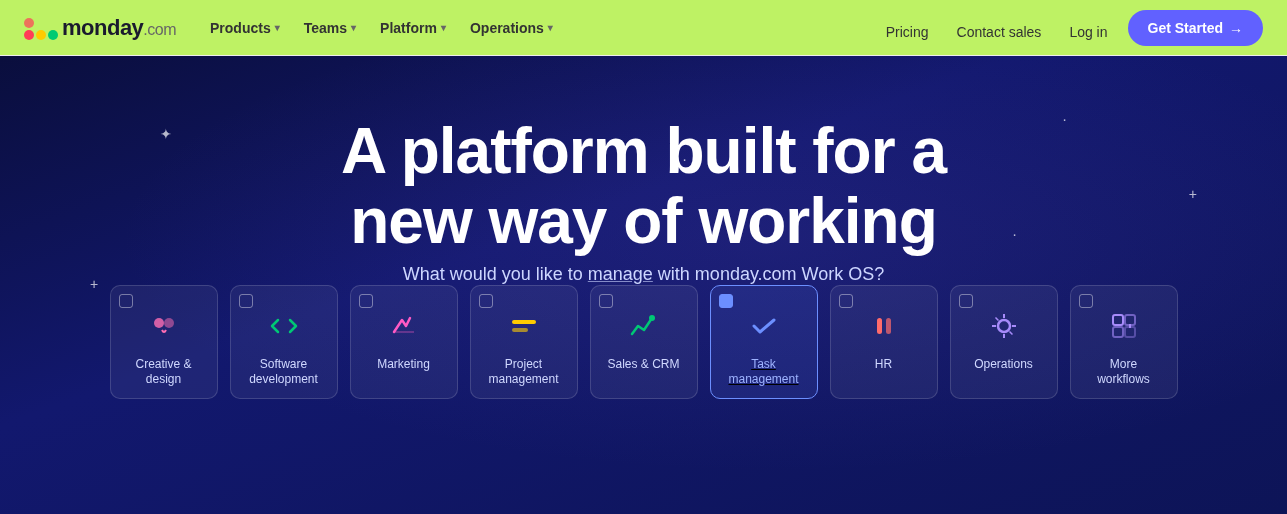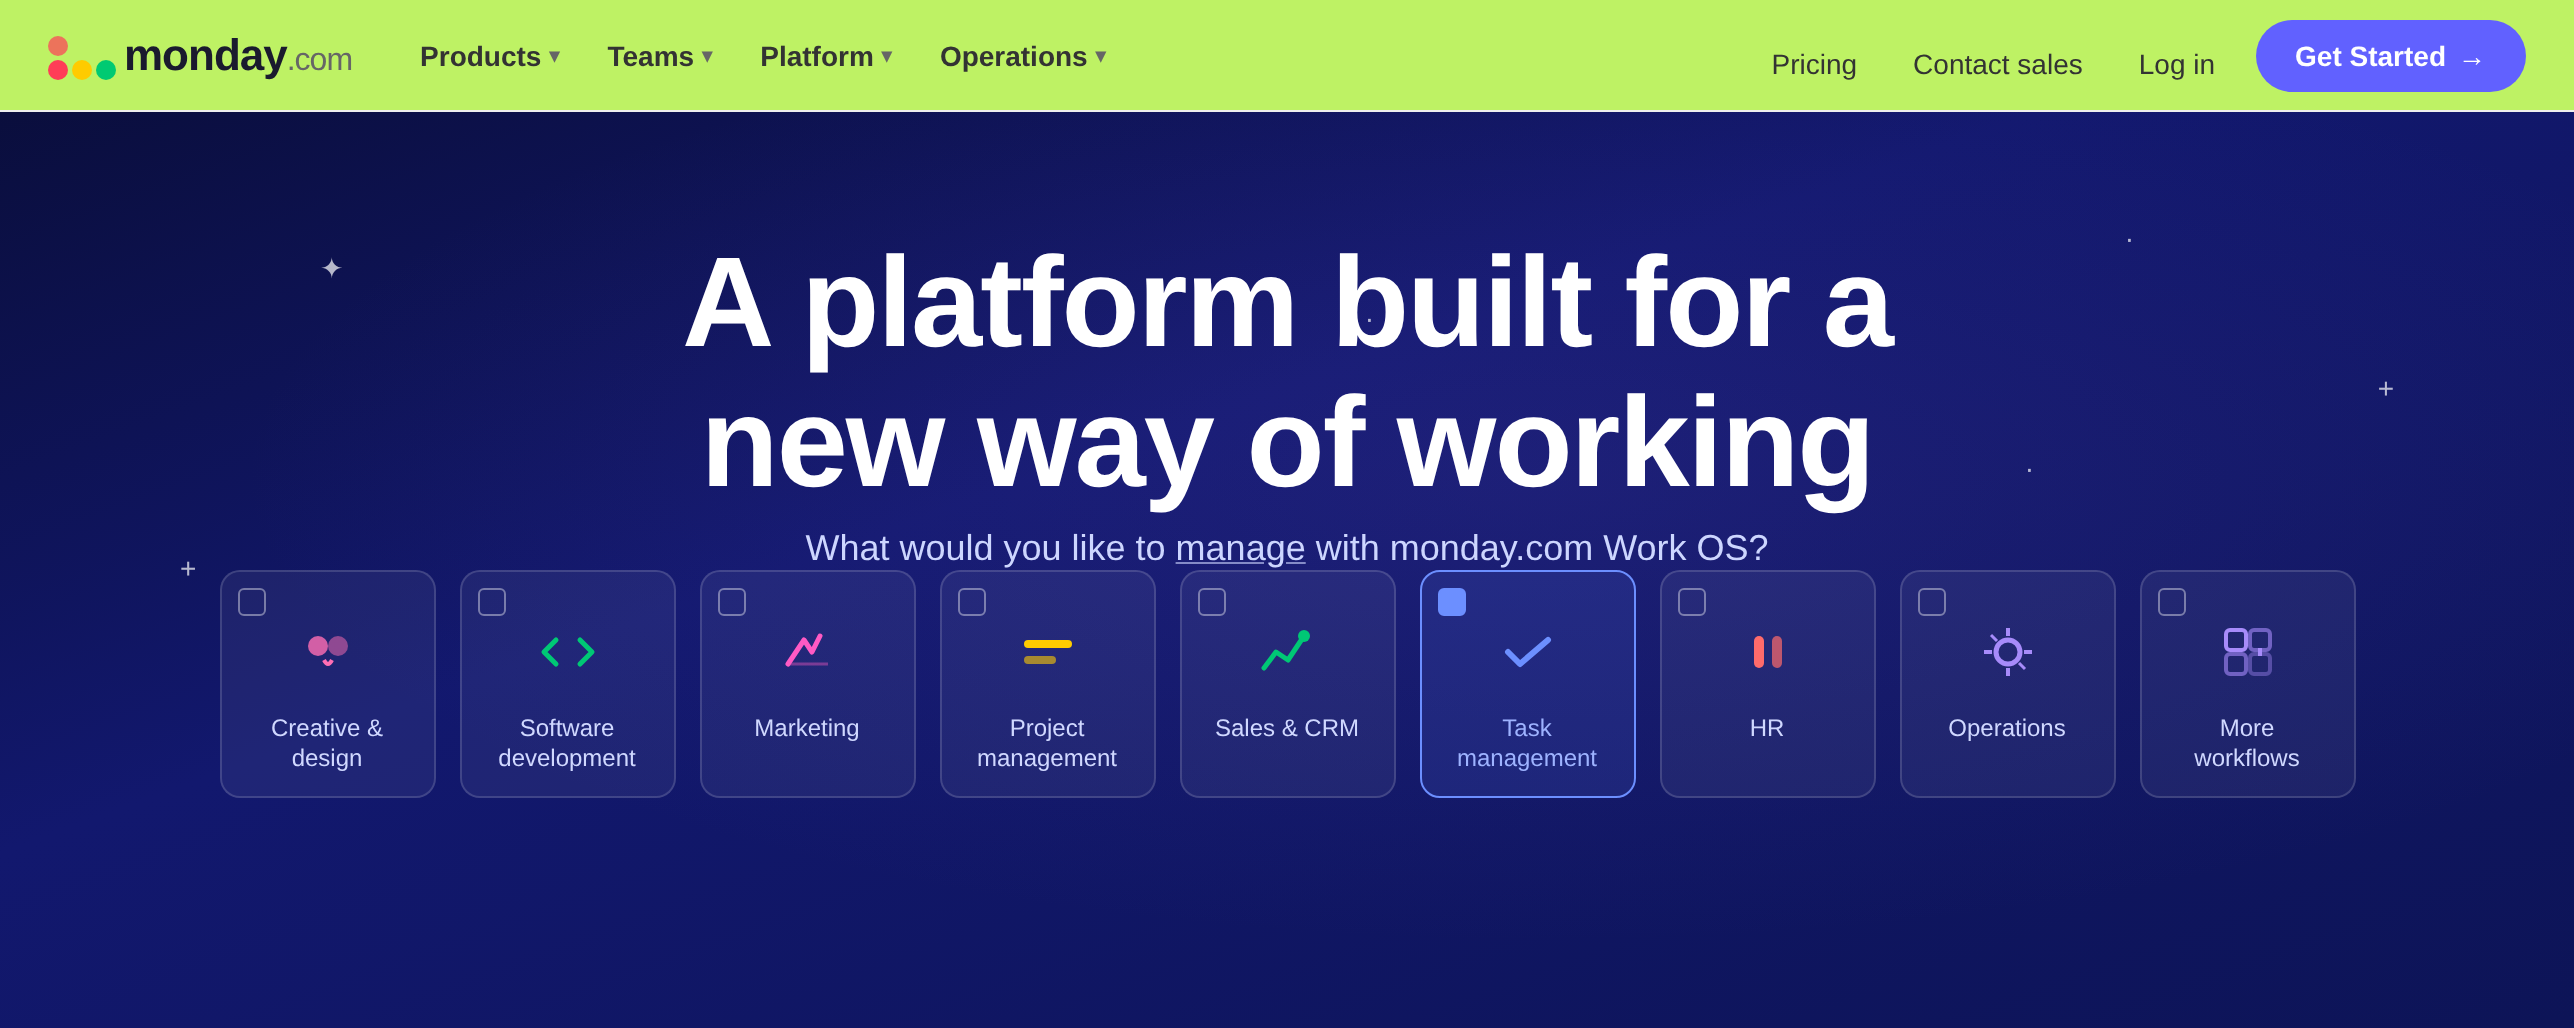--- a/index.html
+++ b/index.html
@@ -153,20 +153,21 @@
       align-items: center;
       justify-content: flex-start;
       padding: 14px 8px 10px;
       cursor: pointer;
       position: relative;
       transition: border-color 0.2s;
     }
     .card.active {
       border-color: #6c8fff;
       background: rgba(108,143,255,0.12);
+      text-decoration: underline;
     }
     .card-checkbox {
       position: absolute;
       top: 8px;
       left: 8px;
       width: 14px;
       height: 14px;
       border: 1.5px solid rgba(255,255,255,0.4);
       border-radius: 3px;
       background: transparent;

